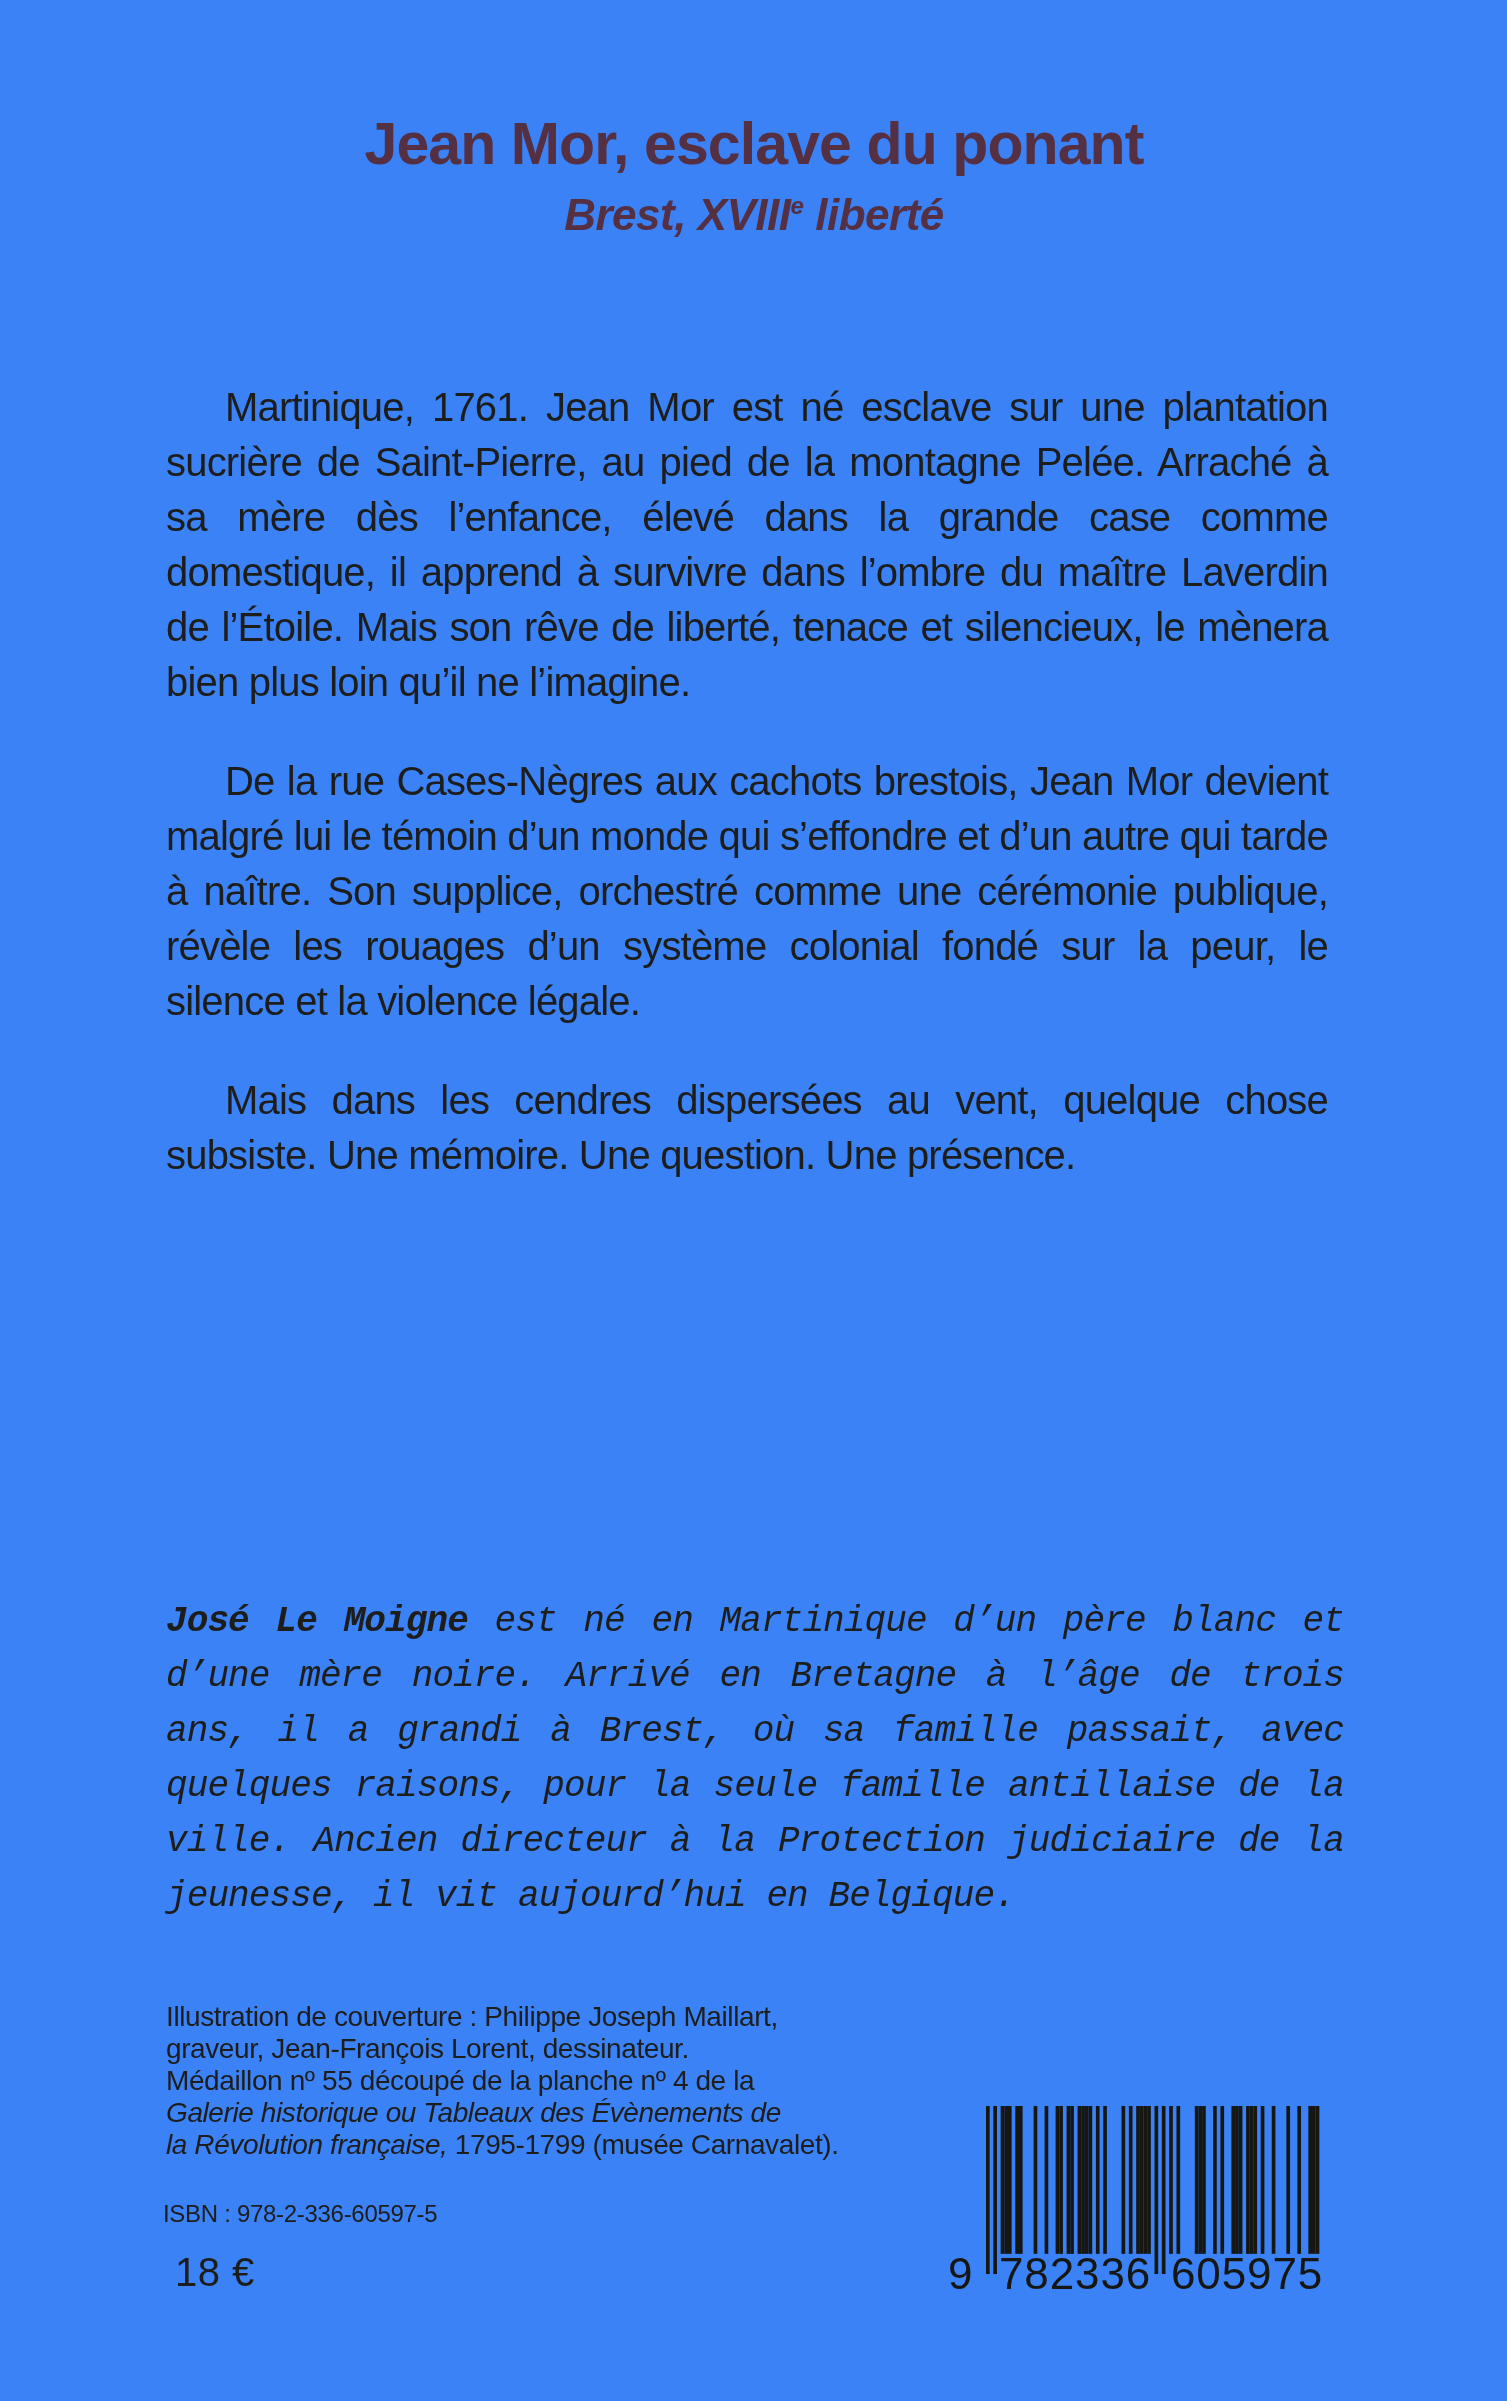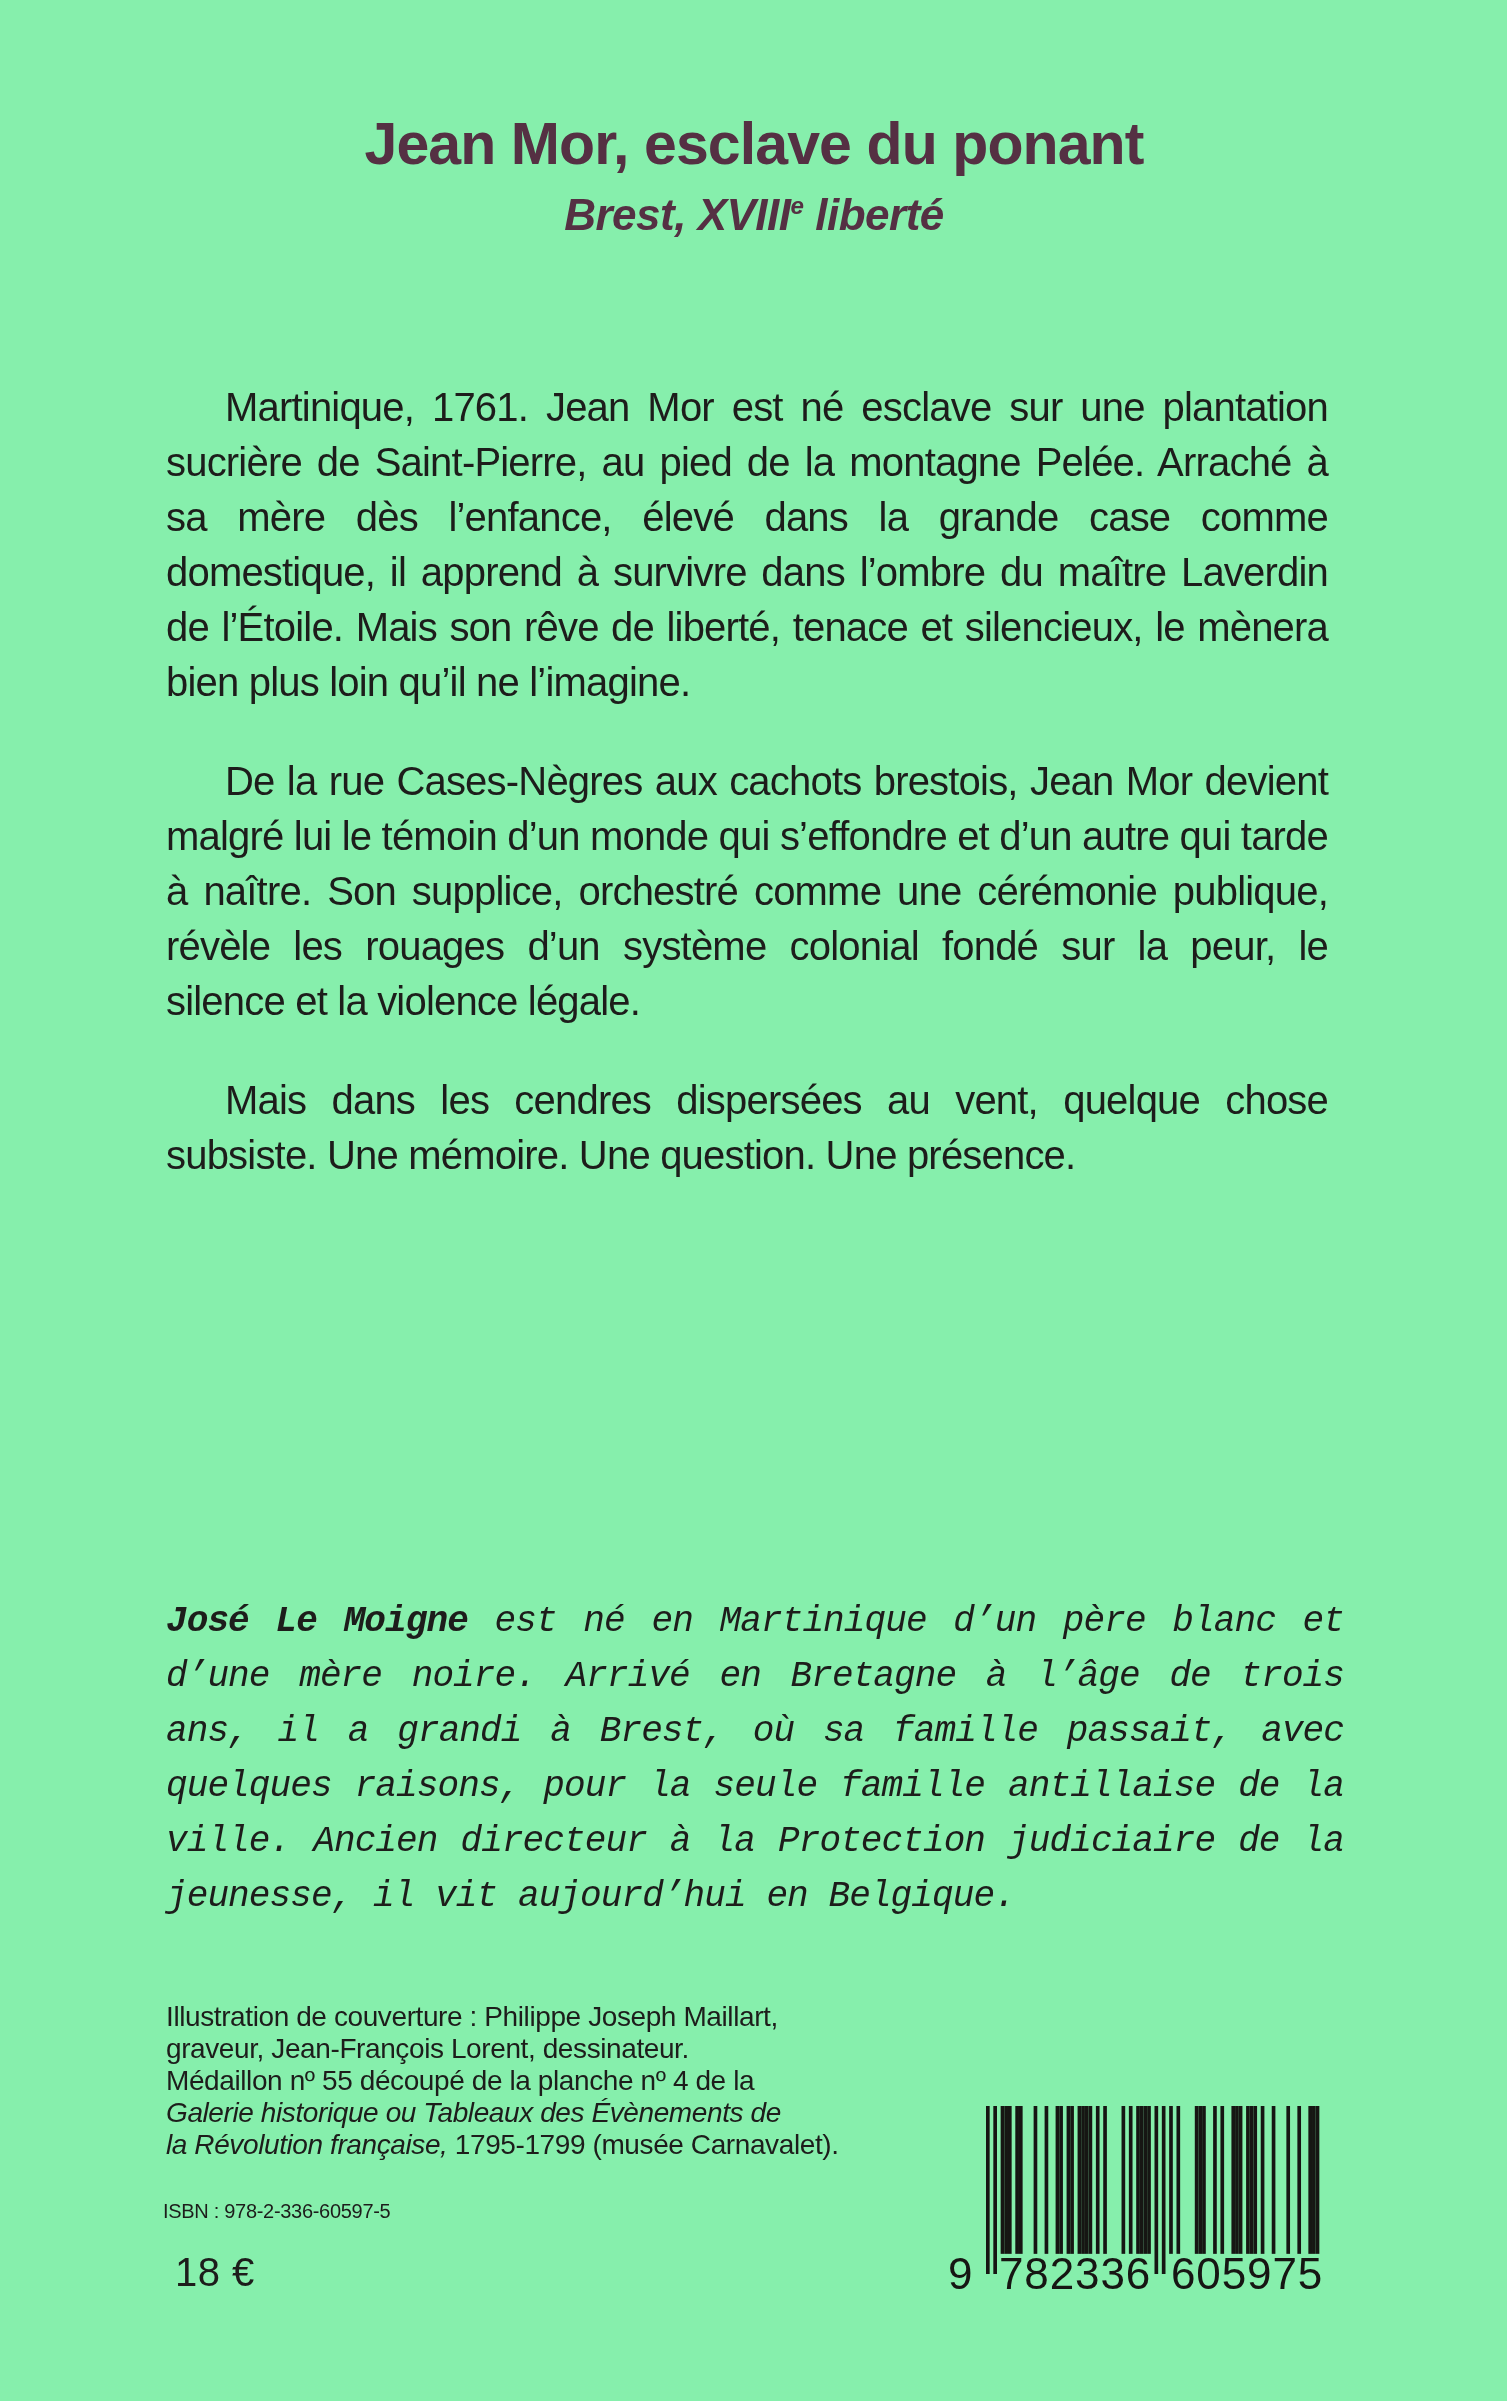--- a/index.html
+++ b/index.html
@@ -1,21 +1,21 @@
 <!DOCTYPE html>
 <html style="font-size:15px"><head>
 <meta charset="utf-8">
 <style>
   html, body { margin: 0; padding: 0; background: #e8e8e8; }
   .page {
     position: relative;
     width: 1508px;
     height: 2402px;
     margin: 0 auto;
-    background: #86efac;
+    background: #3b82f6;
     font-family: "Liberation Sans", sans-serif;
     color: #1d1d1b;
     overflow: hidden;
   }
 
   
   .title-block {
     position: absolute;
     top: 112px;
     left: 0;
@@ -89,21 +89,21 @@
     letter-spacing: -0.4px;
     white-space: nowrap;
   }
   .italic { font-style: italic; }
 
   
   .isbn {
     position: absolute;
     top: 2200px;
     left: 163px;
-    font-size: 20px;
+    font-size: 24px;
     letter-spacing: -0.3px;
   }
   .price {
     position: absolute;
     top: 2250px;
     left: 163px;
     font-size: 40px;
     letter-spacing: 0.5px;
     margin-left: 12px;
   }

